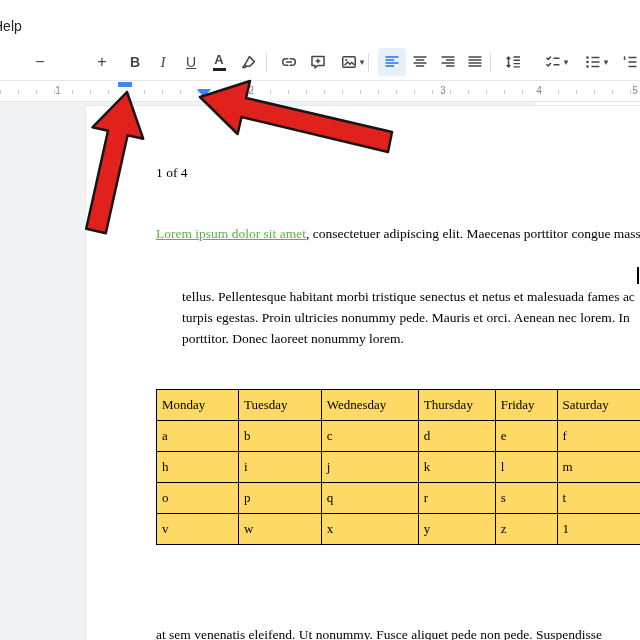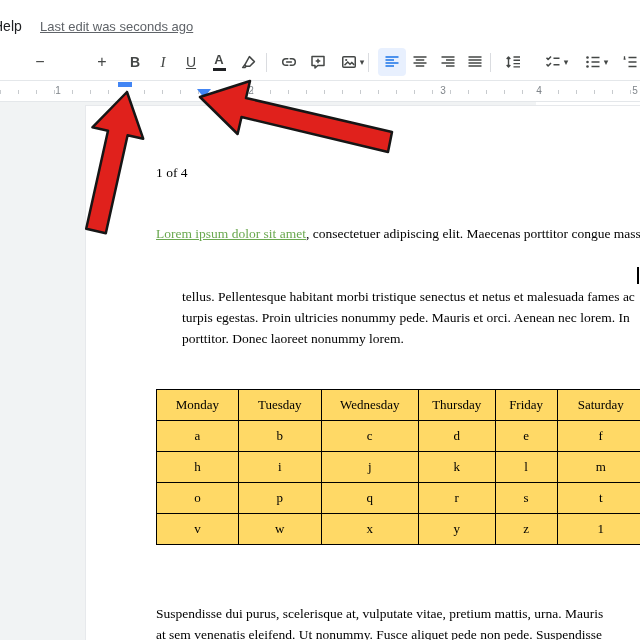--- a/index.html
+++ b/index.html
@@ -49,36 +49,35 @@
   .canvas { position:absolute; top:102px; left:0; width:536px; height:538px; background:#f1f3f4; }
   .page { position:absolute; left:85px; top:3px; width:560px; height:535px; background:#fff;
           overflow:hidden; border-left:1px solid #e7e9ec; border-top:1px solid #e7e9ec; }
   .doc-text { position:absolute; font-family:"Liberation Serif",serif; font-size:13.5px;
               color:#000; white-space:nowrap; line-height:21px; }
   .doc-link { color:var(--link-green,#6aa84f); text-decoration:underline; cursor:pointer; }
 
   .doc-table { position:absolute; left:70px; top:283px; border-collapse:collapse;
                font-family:"Liberation Serif",serif; font-size:13px; color:#000; table-layout:fixed; }
   .doc-table th, .doc-table td { border:1px solid #000; background:var(--table-fill,#ffd966);
-               font-weight:normal; text-align:center; padding:0 5px; height:31px;
+               font-weight:normal; text-align:left; padding:0 5px; height:31px;
                vertical-align:middle; overflow:hidden; cursor:text; }
 
   .text-cursor { position:absolute; left:551px; top:161px; width:1.5px; height:17px; background:#000; }
 
   
   .arrow-layer { position:absolute; left:0; top:0; width:640px; height:640px; z-index:40;
                  pointer-events:none; }
   .arrow { fill:var(--arrow-red,#e0211c); stroke:#161616; stroke-width:2.5; stroke-linejoin:round; }
 </style>
 </head>
 <body>
 
 <div class="topbar">
   <span class="menu-help">Help</span>
-  <span class="last-edit">Last edit was seconds ago</span>
 </div>
 
 <div class="toolbar">
   <div class="tbtn" style="left:26px">
     <span class="glyph">−</span>
   </div>
   <input class="size-input" value="11" style="">
   <div class="tbtn" style="left:88px">
     <span class="glyph">+</span>
   </div>
@@ -250,21 +249,20 @@
         <td>v</td>
         <td>w</td>
         <td>x</td>
         <td>y</td>
         <td>z</td>
         <td>1</td>
       </tr>
     </tbody>
       </table>
 
-    <div class="doc-text" style="left:70px; top:497px">Suspendisse dui purus, scelerisque at, vulputate vitae, pretium mattis, urna. Mauris</div>
     <div class="doc-text" style="left:70px; top:518px">at sem venenatis eleifend. Ut nonummy. Fusce aliquet pede non pede. Suspendisse</div>
   </div>
 </div>
 
 <svg class="arrow-layer" width="640" height="640" viewBox="0 0 640 640">
   <polygon class="arrow" points="127,92 143.2,138.7 127.6,135.2 105.8,233.2 86.2,228.8 108,130.8 92.4,127.3"></polygon>
   <polygon class="arrow" points="200,97 250,81 246,98 392,132 388,152 241.5,117 237.6,134"></polygon>
 </svg>
 
 </body></html>

